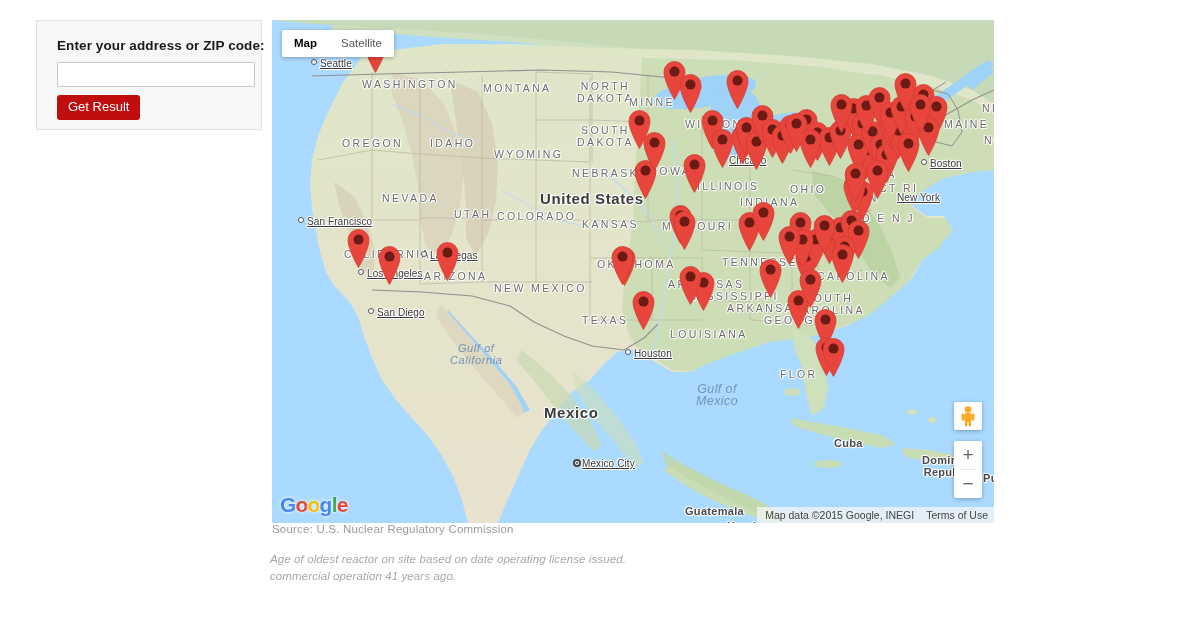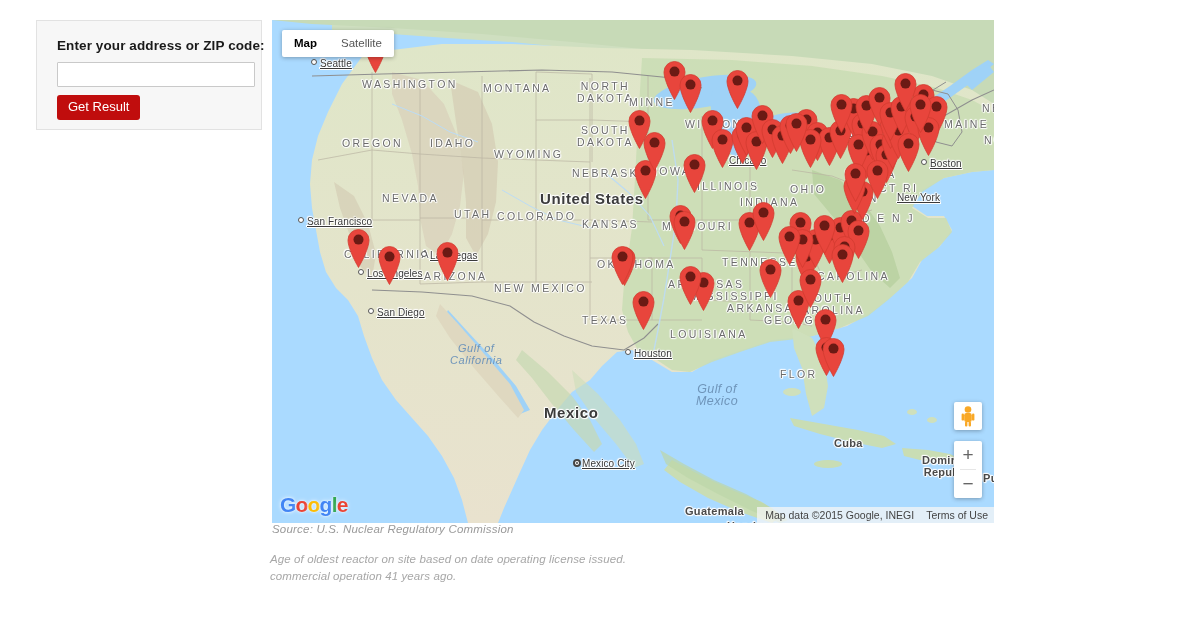--- a/index.html
+++ b/index.html
@@ -131,21 +131,21 @@
   }
   .map-attrib .tou { color: #444; text-decoration: none; cursor: pointer; }
 
   
   .marker { position: absolute; width: 27px; height: 43px; }
   .marker svg { display:block; width: 27px; height: 43px; }
 
   
   .source-line {
     position: absolute; left: 272px; top: 523px;
-    font-size: 11.5px; color: #9a9a9a; letter-spacing: .2px; font-style: italic;
+    font-size: 11.5px; color: #9a9a9a; letter-spacing: .2px;
   }
   .notes {
     position: absolute; left: 270px; top: 551px; width: 720px;
     font-size: 11.5px; font-style: italic; color: #a7a7a7;
     line-height: 16.5px; letter-spacing: .1px;
   }
   .notes div { white-space: pre-wrap; }
 </style>
 </head>
 <body>

